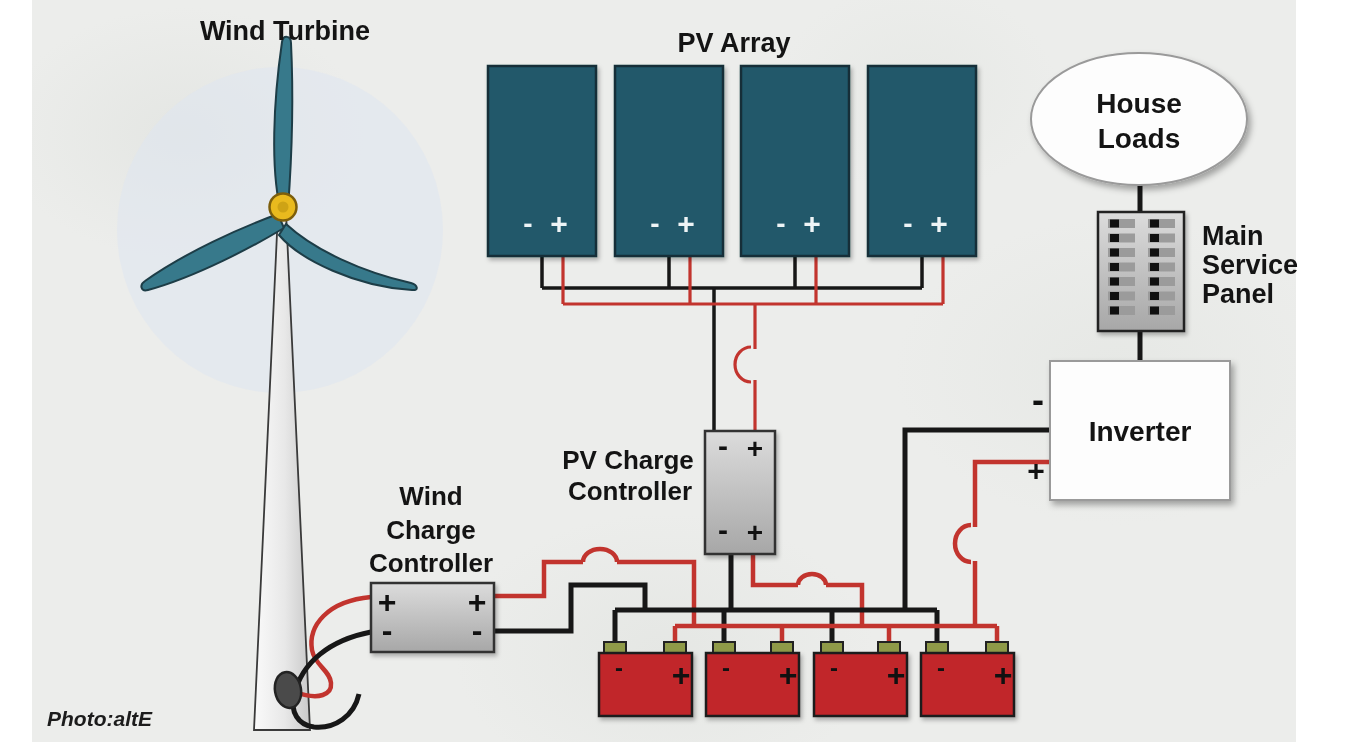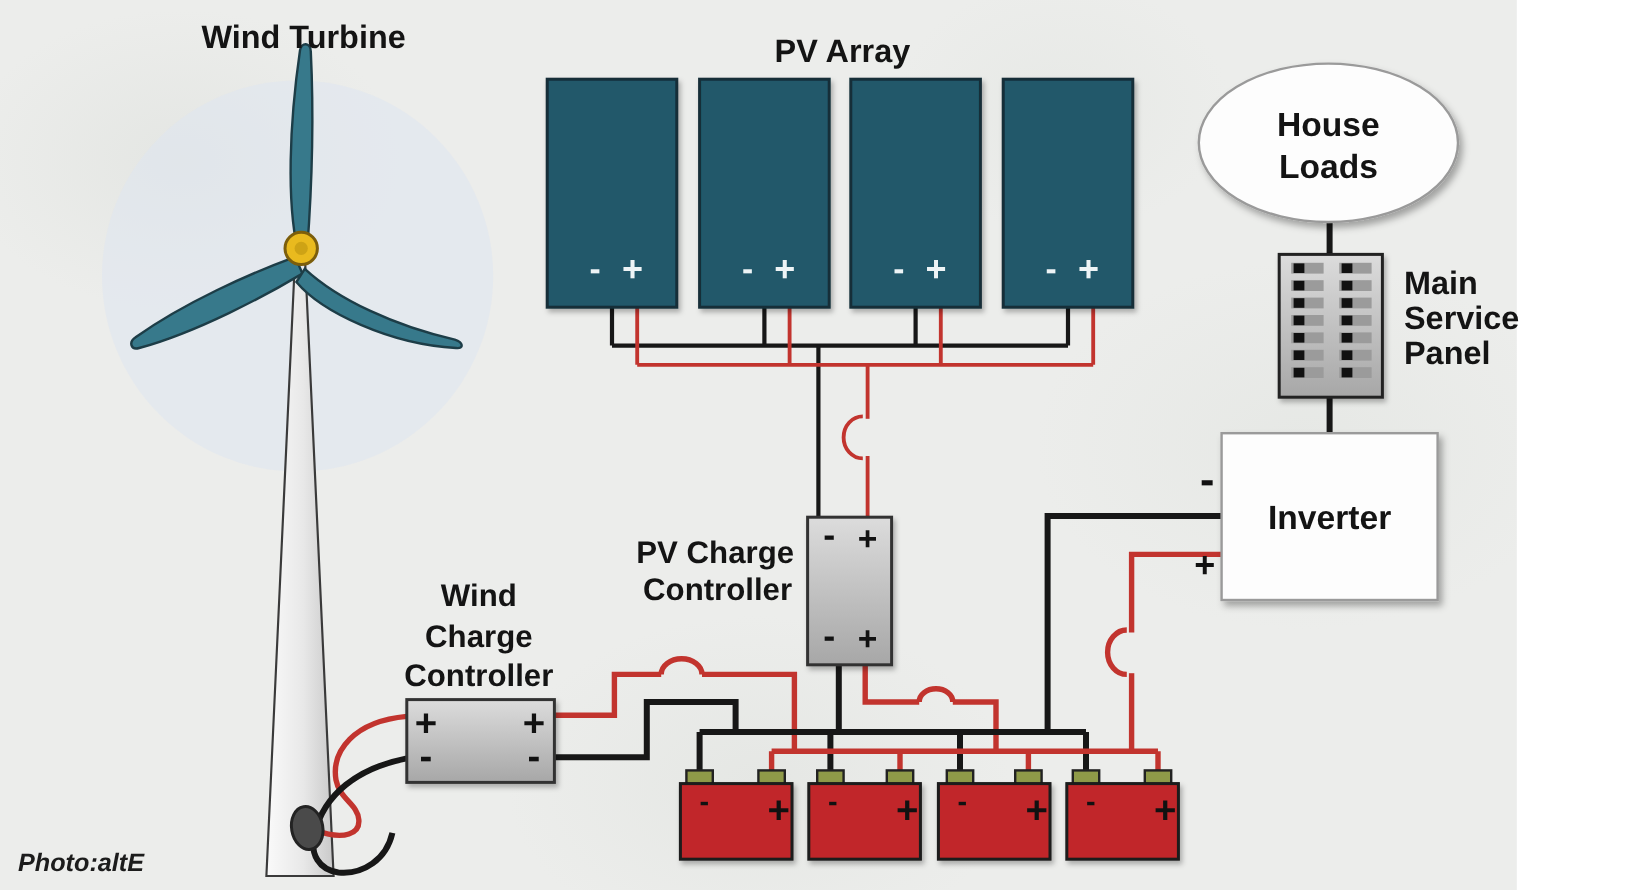--- a/index.html
+++ b/index.html
@@ -8,20 +8,21 @@
     font-family:"Liberation Sans",sans-serif;
   }
   #stage{
     position:relative;width:1264px;height:742px;
     background:
       radial-gradient(260px 180px at 12% 18%, #e4e6e3 0%, rgba(228,230,227,0) 70%),
       radial-gradient(320px 220px at 86% 50%, #e6e8e5 0%, rgba(230,232,229,0) 70%),
       radial-gradient(300px 200px at 50% 88%, #e5e7e4 0%, rgba(229,231,228,0) 70%),
       radial-gradient(200px 150px at 70% 12%, #e7e9e6 0%, rgba(231,233,230,0) 70%),
       var(--background,#ecedeb);
+    margin-left: 32px;
   }
   svg{display:block;}
   
   .wb  {stroke:var(--wire_black,#171717);stroke-width:5;fill:none;stroke-linejoin:miter;}
   .wb2 {stroke:var(--wire_black,#171717);stroke-width:3.5;fill:none;}
   .wr  {stroke:var(--wire_red,#c2342e);stroke-width:4.5;fill:none;stroke-linejoin:miter;}
   .wr2 {stroke:var(--wire_red,#c2342e);stroke-width:3.2;fill:none;}
   
   .panel   {fill:var(--panel_teal,#21596b);stroke:#142d37;stroke-width:2.5;}
   .blade   {fill:var(--blade_teal,#37798b);stroke:#1d3d47;stroke-width:2;}

